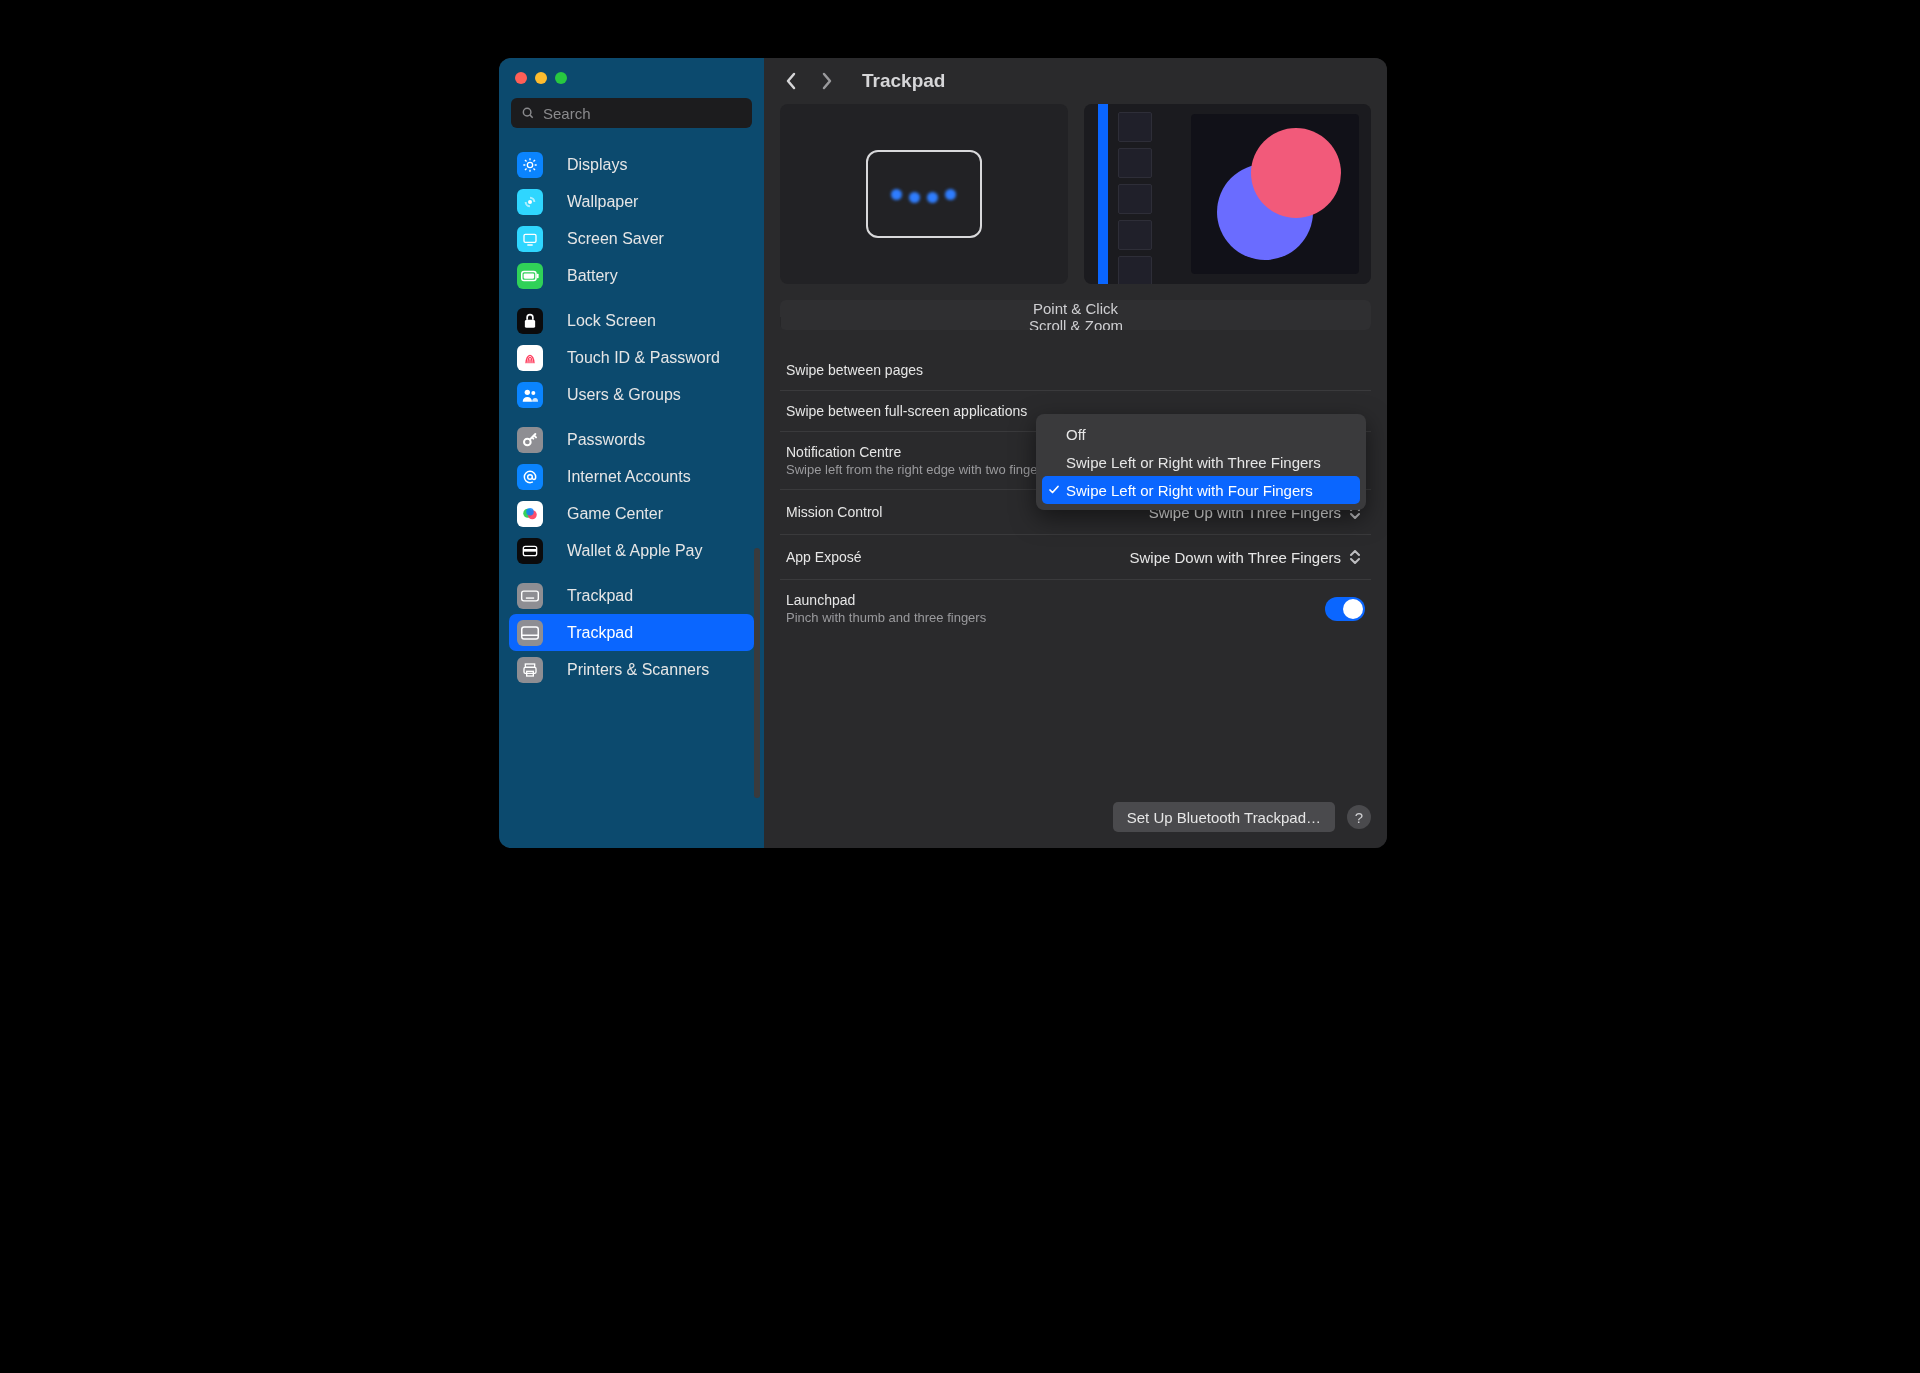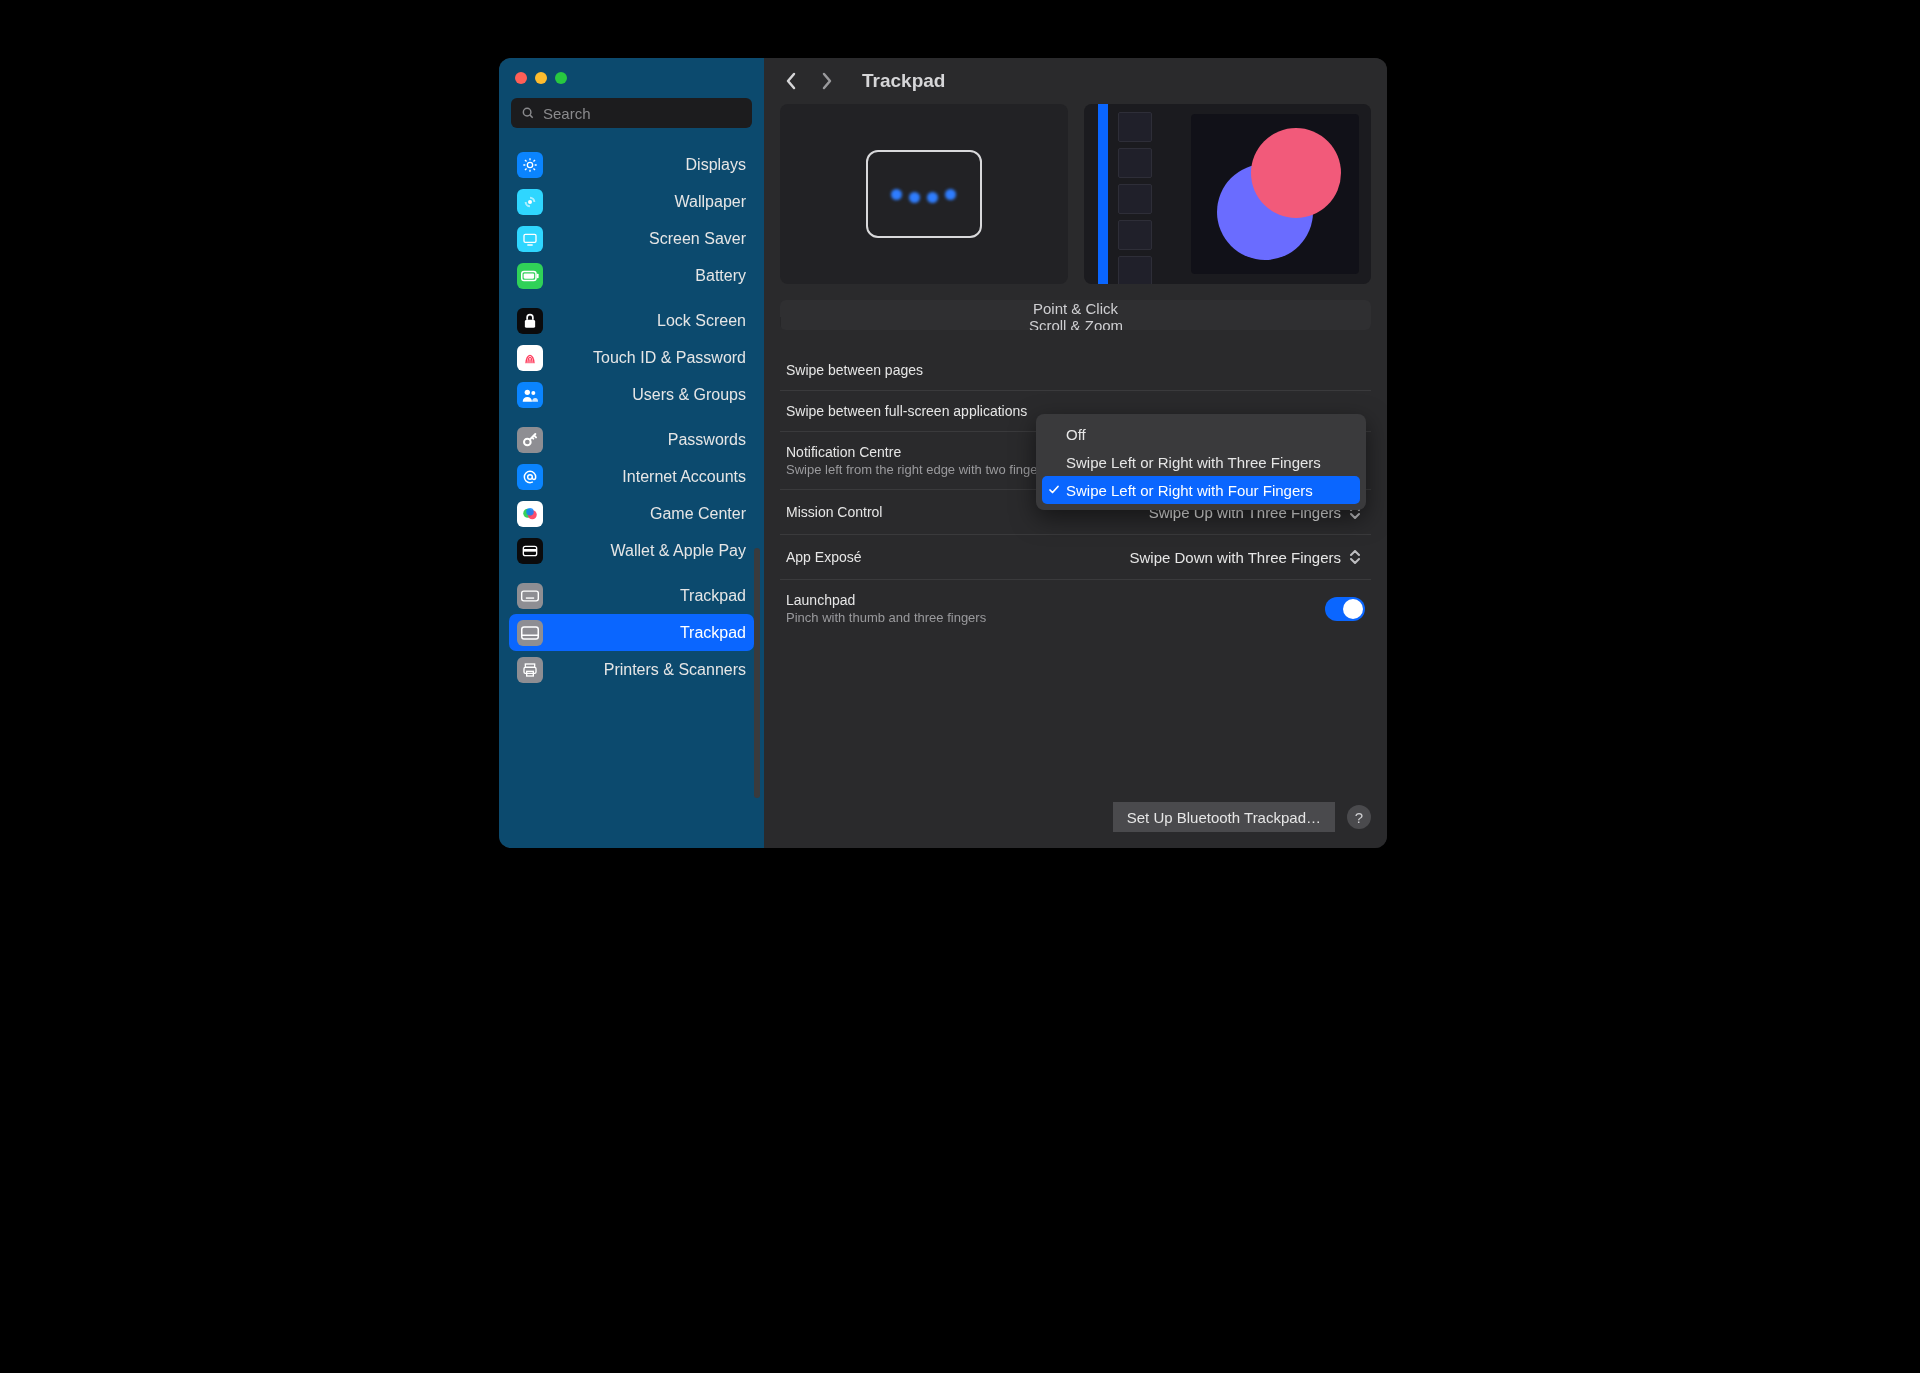--- a/index.html
+++ b/index.html
@@ -26,21 +26,21 @@
 .search svg{flex:0 0 auto;margin-right:6px;}
 .search input{
   flex:1;background:transparent;border:0;outline:0;color:#d0d0d3;font-size:15px;
 }
 .search input::placeholder{color:#8a8a8d;}
 
 .sidelist{flex:1;overflow:hidden;padding:0 10px 10px 10px;}
 .sgroup{margin-top:8px;}
 .sitem{
   display:flex;align-items:center;gap:24px;height:37px;padding:0 8px;border-radius:7px;
-  color:#e6e6e6;font-size:16px;cursor:default;justify-content:space-between;
+  color:#e6e6e6;font-size:16px;cursor:default;
 }
 .sitem.selected{background:#0a66ff;color:#fff;}
 .sicon{
   width:26px;height:26px;border-radius:6px;display:flex;align-items:center;justify-content:center;
   font-size:15px;color:#fff;
 }
 .scrollbar{
   position:absolute;right:4px;top:490px;width:6px;height:250px;border-radius:3px;background:#3a3a3c;
 }
 
@@ -86,21 +86,21 @@
 }
 .toggle::after{
   content:"";position:absolute;right:2px;top:2px;width:20px;height:20px;border-radius:50%;
   background:#fff;
 }
 
 .footer{
   margin-top:auto;padding-top:18px;display:flex;justify-content:flex-end;align-items:center;gap:12px;
 }
 .btn{
-  height:30px;padding:0 14px;border-radius:0;background:#4a4a4d;color:#e6e6e6;
+  height:30px;padding:0 14px;border-radius:5px;background:#4a4a4d;color:#e6e6e6;
   display:flex;align-items:center;font-size:15px;
 }
 .helpbtn{
   width:24px;height:24px;border-radius:50%;background:#4a4a4d;display:flex;align-items:center;justify-content:center;
   color:#cfcfd2;font-size:15px;
 }
 
 
 .menu{
   position:absolute;left:272px;top:310px;width:330px;border-radius:8px;background:#3a3a3c;

